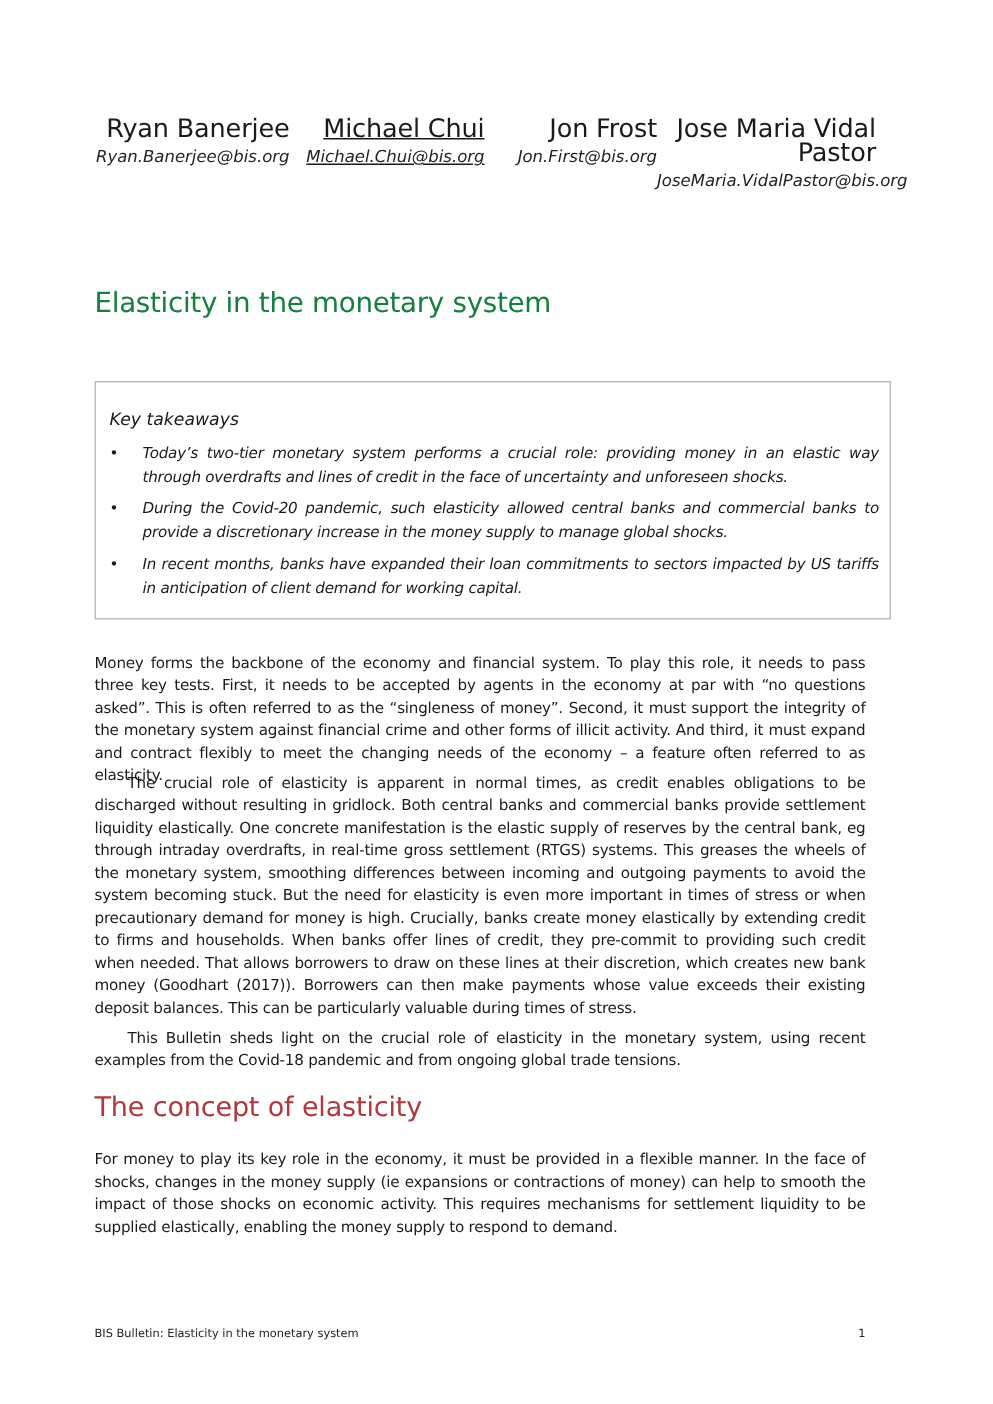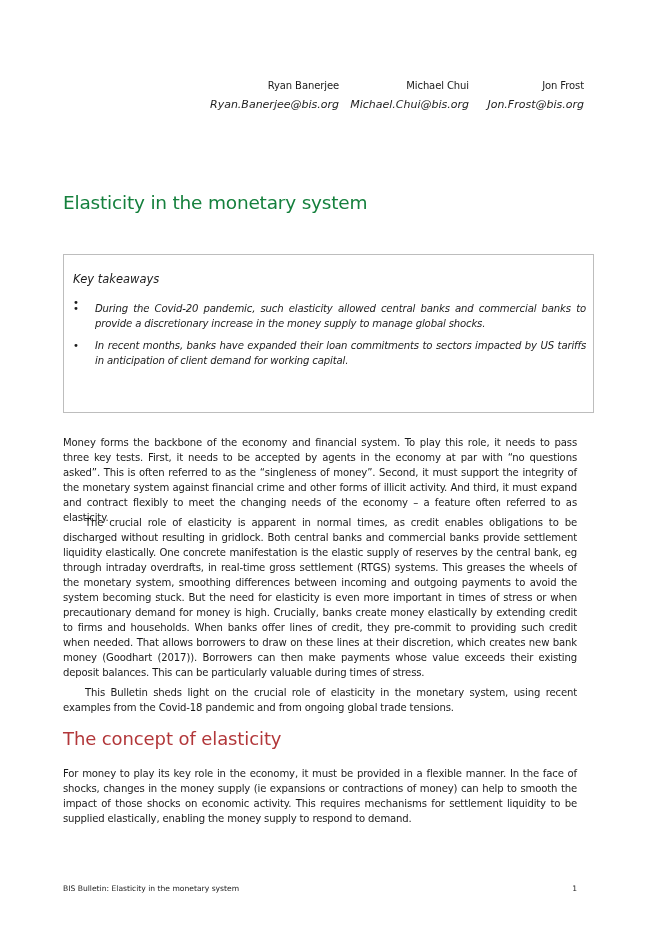--- a/index.html
+++ b/index.html
@@ -6,24 +6,24 @@
     body {
       width: 662px; height: 936px; position: relative; overflow: hidden;
       font-family: "DejaVu Sans", sans-serif; color: #1a1a1a;
     }
     .authors {
       position: absolute; top: 78px; left: 63px; width: 521px;
       display: flex; justify-content: flex-end;
     }
     .author { text-align: right; }
     .author + .author { margin-left: 0; }
-    .author-name { font-size: 10px; line-height: 16px; letter-spacing: -0.1px; }
+    .author-name { font-size: 17px; line-height: 16px; letter-spacing: -0.1px; }
     .author-email { font-size: 11px; font-style: italic; line-height: 12px; margin-top: 5px; color: #222; }
     .a1 { width: 130px; }
-    .a2 { width: 130px; }
+    .a2 { width: 130px; text-decoration: underline; }
     .a3 { width: 115px; }
     .a4 { width: 146px; }
 
     .title {
       position: absolute; top: 192px; left: 63px;
       font-size: 18.5px; color: #15803d; letter-spacing: -0.2px; margin: 0; font-weight: normal;
     }
 
     .takeaways {
       position: absolute; top: 254px; left: 63px; width: 531px; height: 159px;
@@ -66,31 +66,36 @@
   <div class="author a1">
     <div class="author-name">Ryan Banerjee</div>
     <div class="author-email">Ryan.Banerjee@bis.org</div>
   </div>
   <div class="author a2">
     <div class="author-name">Michael Chui</div>
     <div class="author-email">Michael.Chui@bis.org</div>
   </div>
   <div class="author a3">
     <div class="author-name">Jon Frost</div>
-    <div class="author-email">Jon.Frost@bis.org</div>
+    <div class="author-email">Jon.First@bis.org</div>
+  </div>
+  <div class="author a4">
+    <div class="author-name">Jose Maria Vidal Pastor</div>
+    <div class="author-email">JoseMaria.VidalPastor@bis.org</div>
   </div>
 </div>
 
 <h1 class="title">Elasticity in the monetary system</h1>
 
 <div class="takeaways">
   <h2 class="takeaways-heading">Key takeaways</h2>
   <ul>
     <li>
       <span class="bullet">•</span>
+      <span>Today’s two-tier monetary system performs a crucial role: providing money in an elastic way through overdrafts and lines of credit in the face of uncertainty and unforeseen shocks.</span>
     </li>
     <li>
       <span class="bullet">•</span>
       <span>During the Covid-20 pandemic, such elasticity allowed central banks and commercial banks to provide a discretionary increase in the money supply to manage global shocks.</span>
     </li>
     <li>
       <span class="bullet">•</span>
       <span>In recent months, banks have expanded their loan commitments to sectors impacted by US tariffs in anticipation of client demand for working capital.</span>
     </li>
   </ul>

